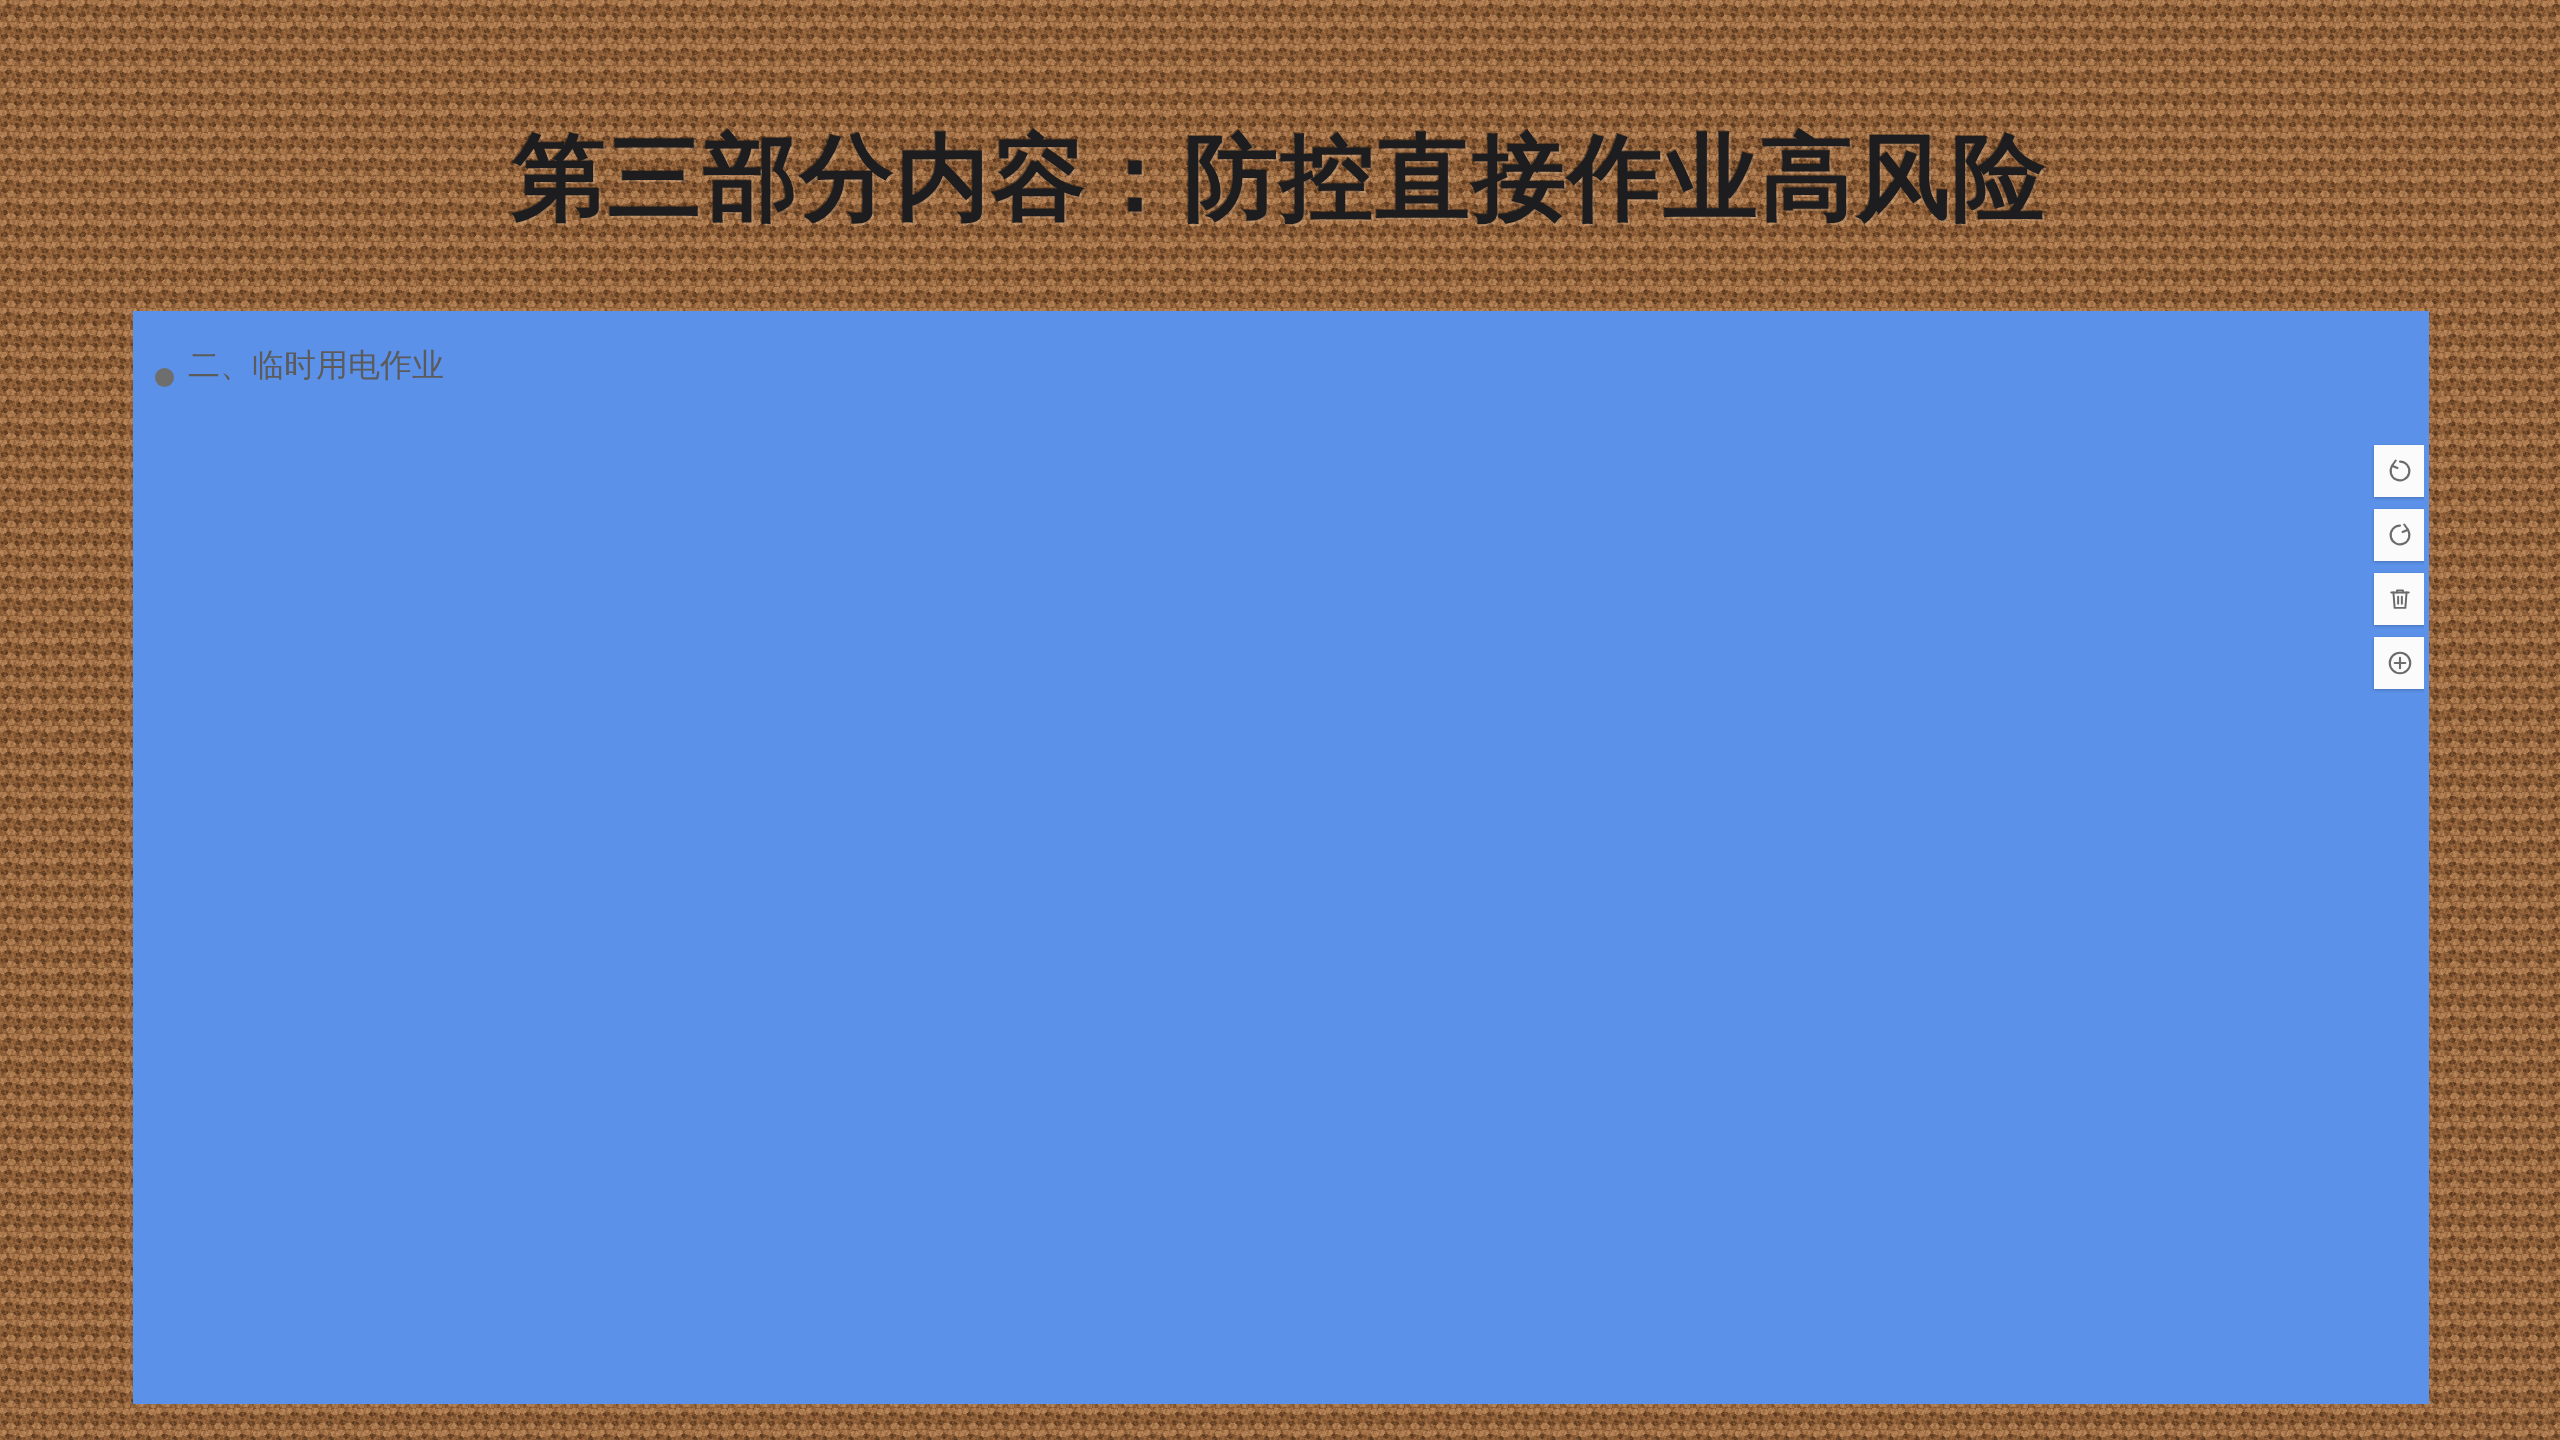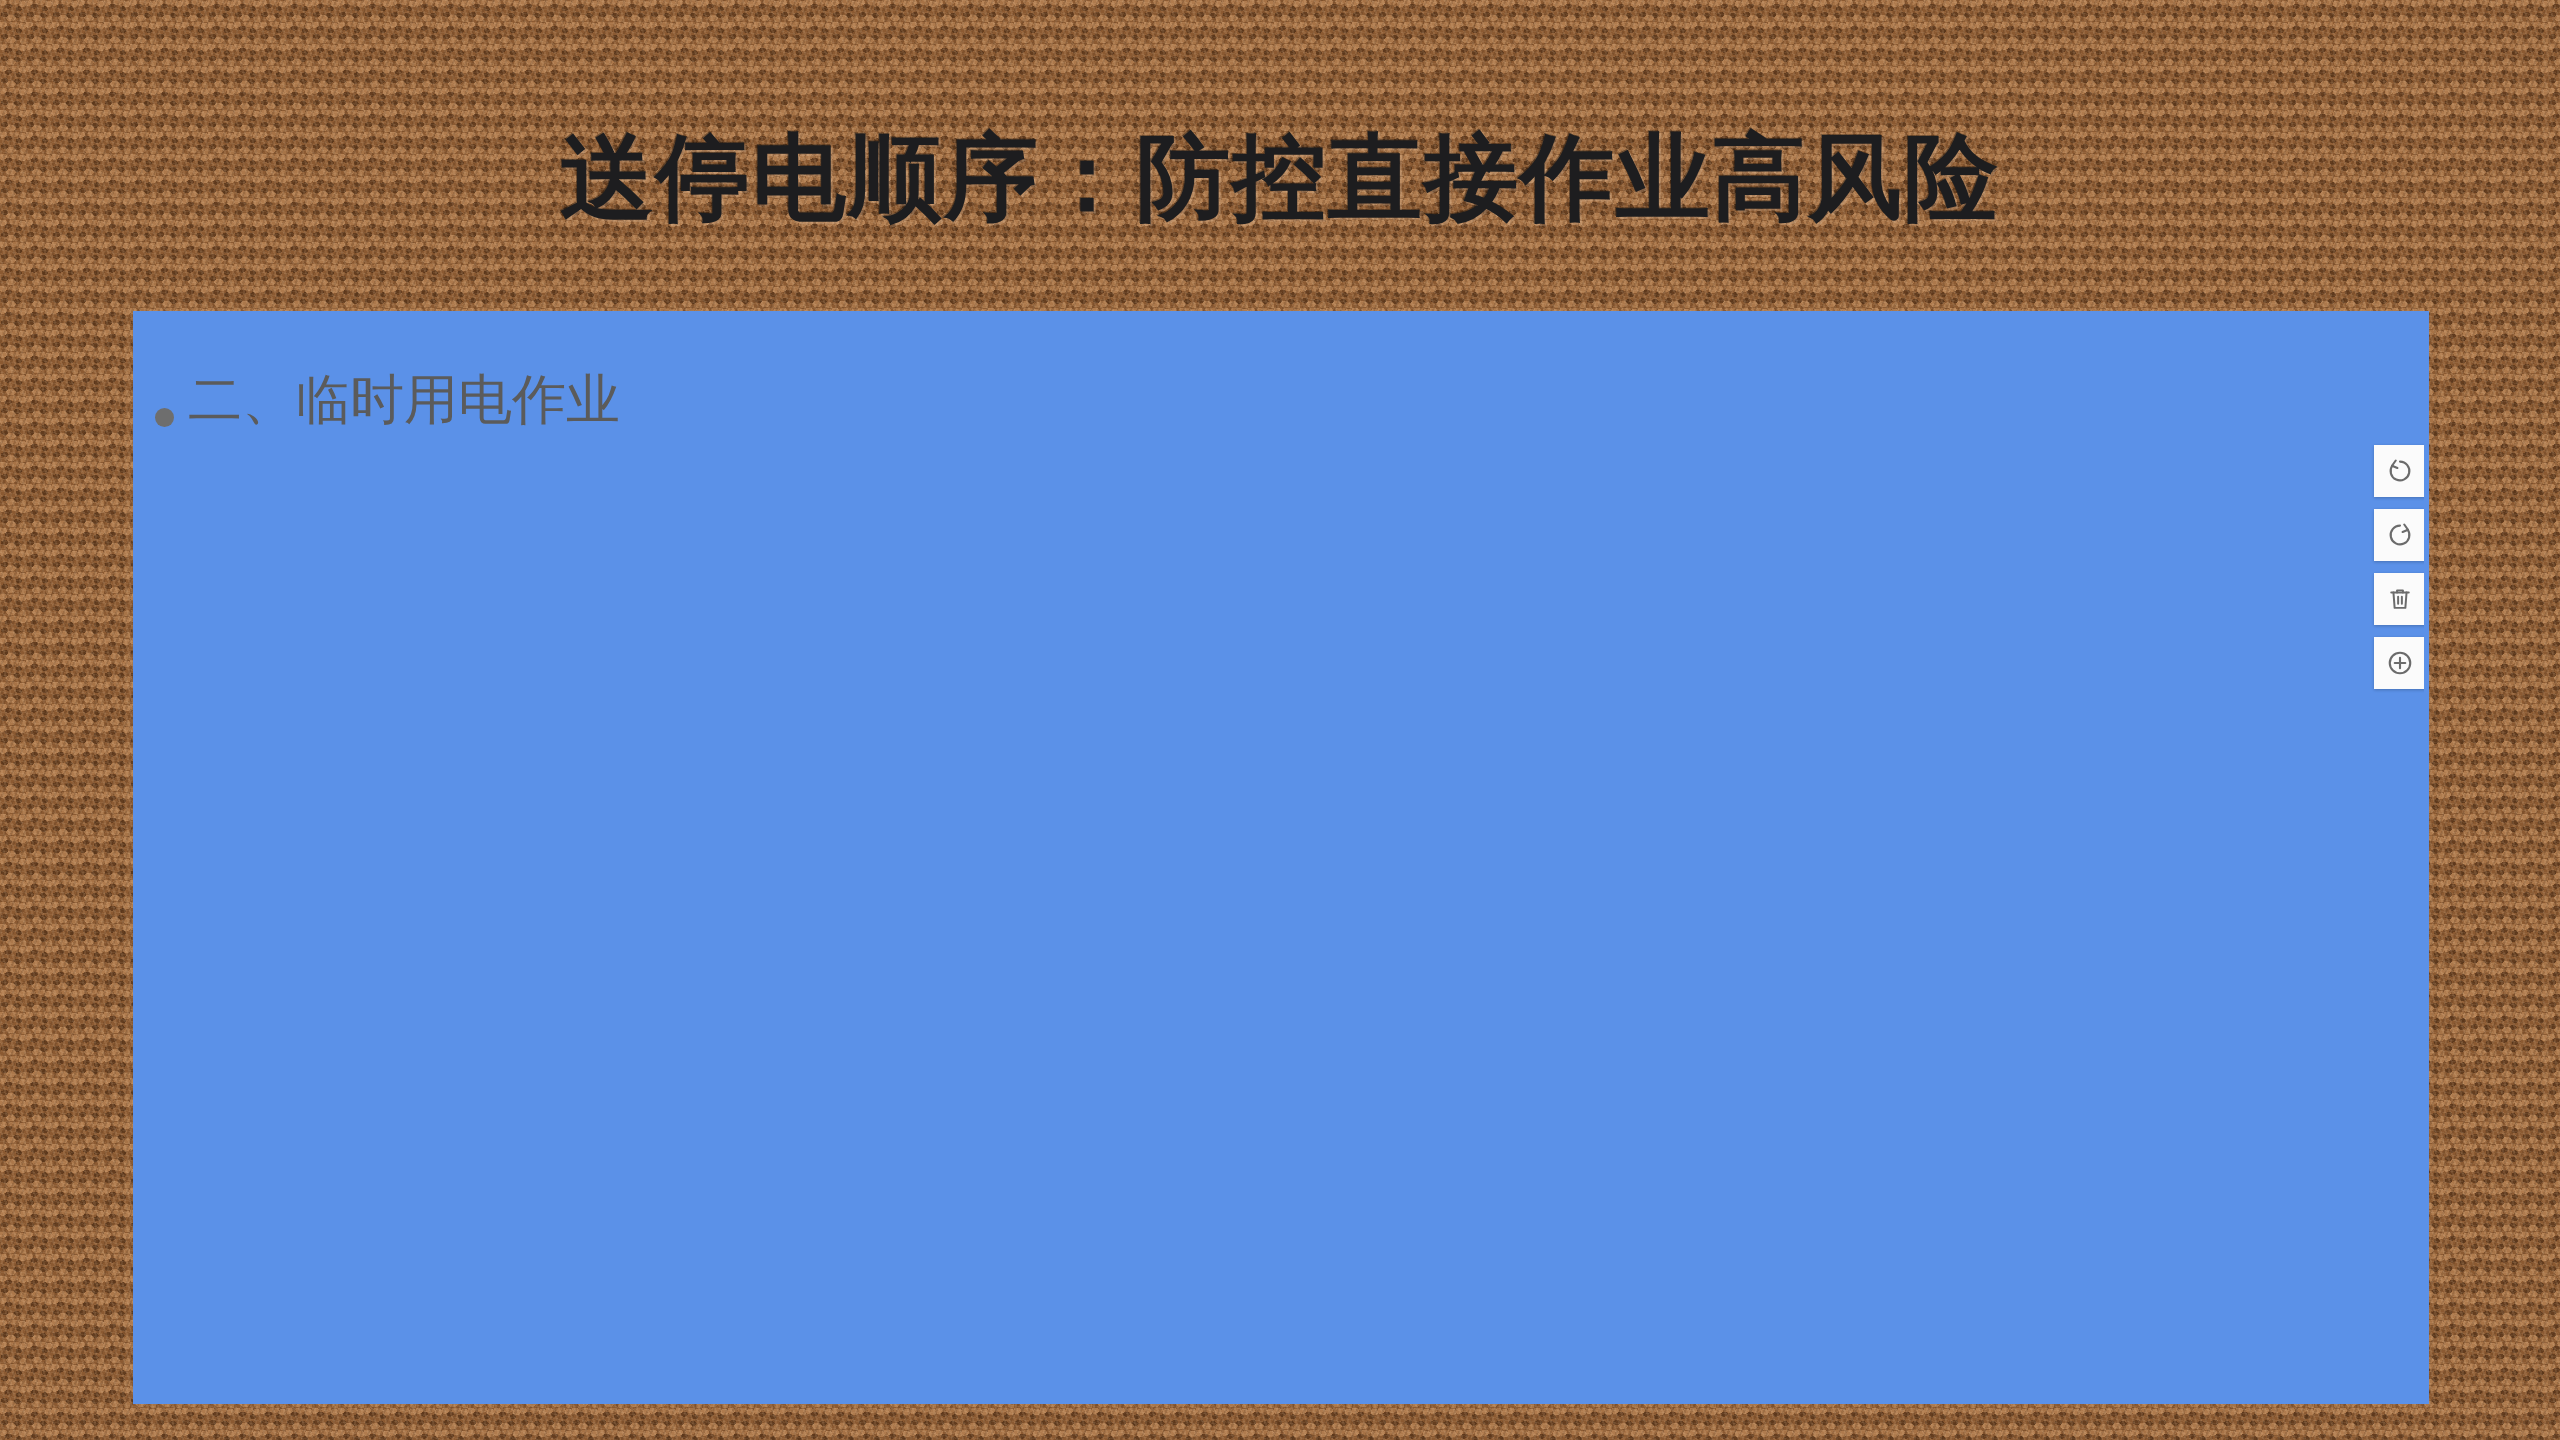--- a/index.html
+++ b/index.html
@@ -50,25 +50,24 @@
 
   
   #content-panel{
     position:absolute;left:133px;top:311px;width:2296px;height:1093px;
     background:#5b91e8;
     z-index:3;
   }
 
   
   .bullet-row{
-    position:absolute;display:flex;align-items:flex-end;
+    position:absolute;display:flex;align-items:flex-start;
     color:#5b5b5b;
-    font-size:54px;line-height:1;
+    font-size:32px;line-height:1;
     white-space:nowrap;
-    margin-top:24px;
   }
   .bullet-dot{
     width:19px;height:19px;border-radius:50%;
     background:#6e6e6e;flex:none;margin-top:19px;margin-right:14px;
   }
   #bullet-0{left:22px;top:38px;}
   #bullet-1{left:22px;top:118px;}
   #bullet-2{left:22px;top:623px;}
 
   
@@ -185,21 +184,21 @@
   #photo-welder{left:438px;top:104px;width:345px;height:290px;background:#7a6a58;}
   .blue-circle{
     position:absolute;border:4px solid #2f6fc4;border-radius:50%;
   }
 </style>
 </head>
 <body>
 
 <div id="slide-bg"></div>
 
-<div id="slide-title">送停电顺序：防控直接作业高风险</div>
+<div id="slide-title">第三部分内容：防控直接作业高风险</div>
 
 <div id="content-panel">
 
   <div class="bullet-row" id="bullet-0">
     <span class="bullet-dot"></span>
     <span>二、临时用电作业</span>
   </div>
 </div>
 
 <div class="book-panel" id="panel-top">

